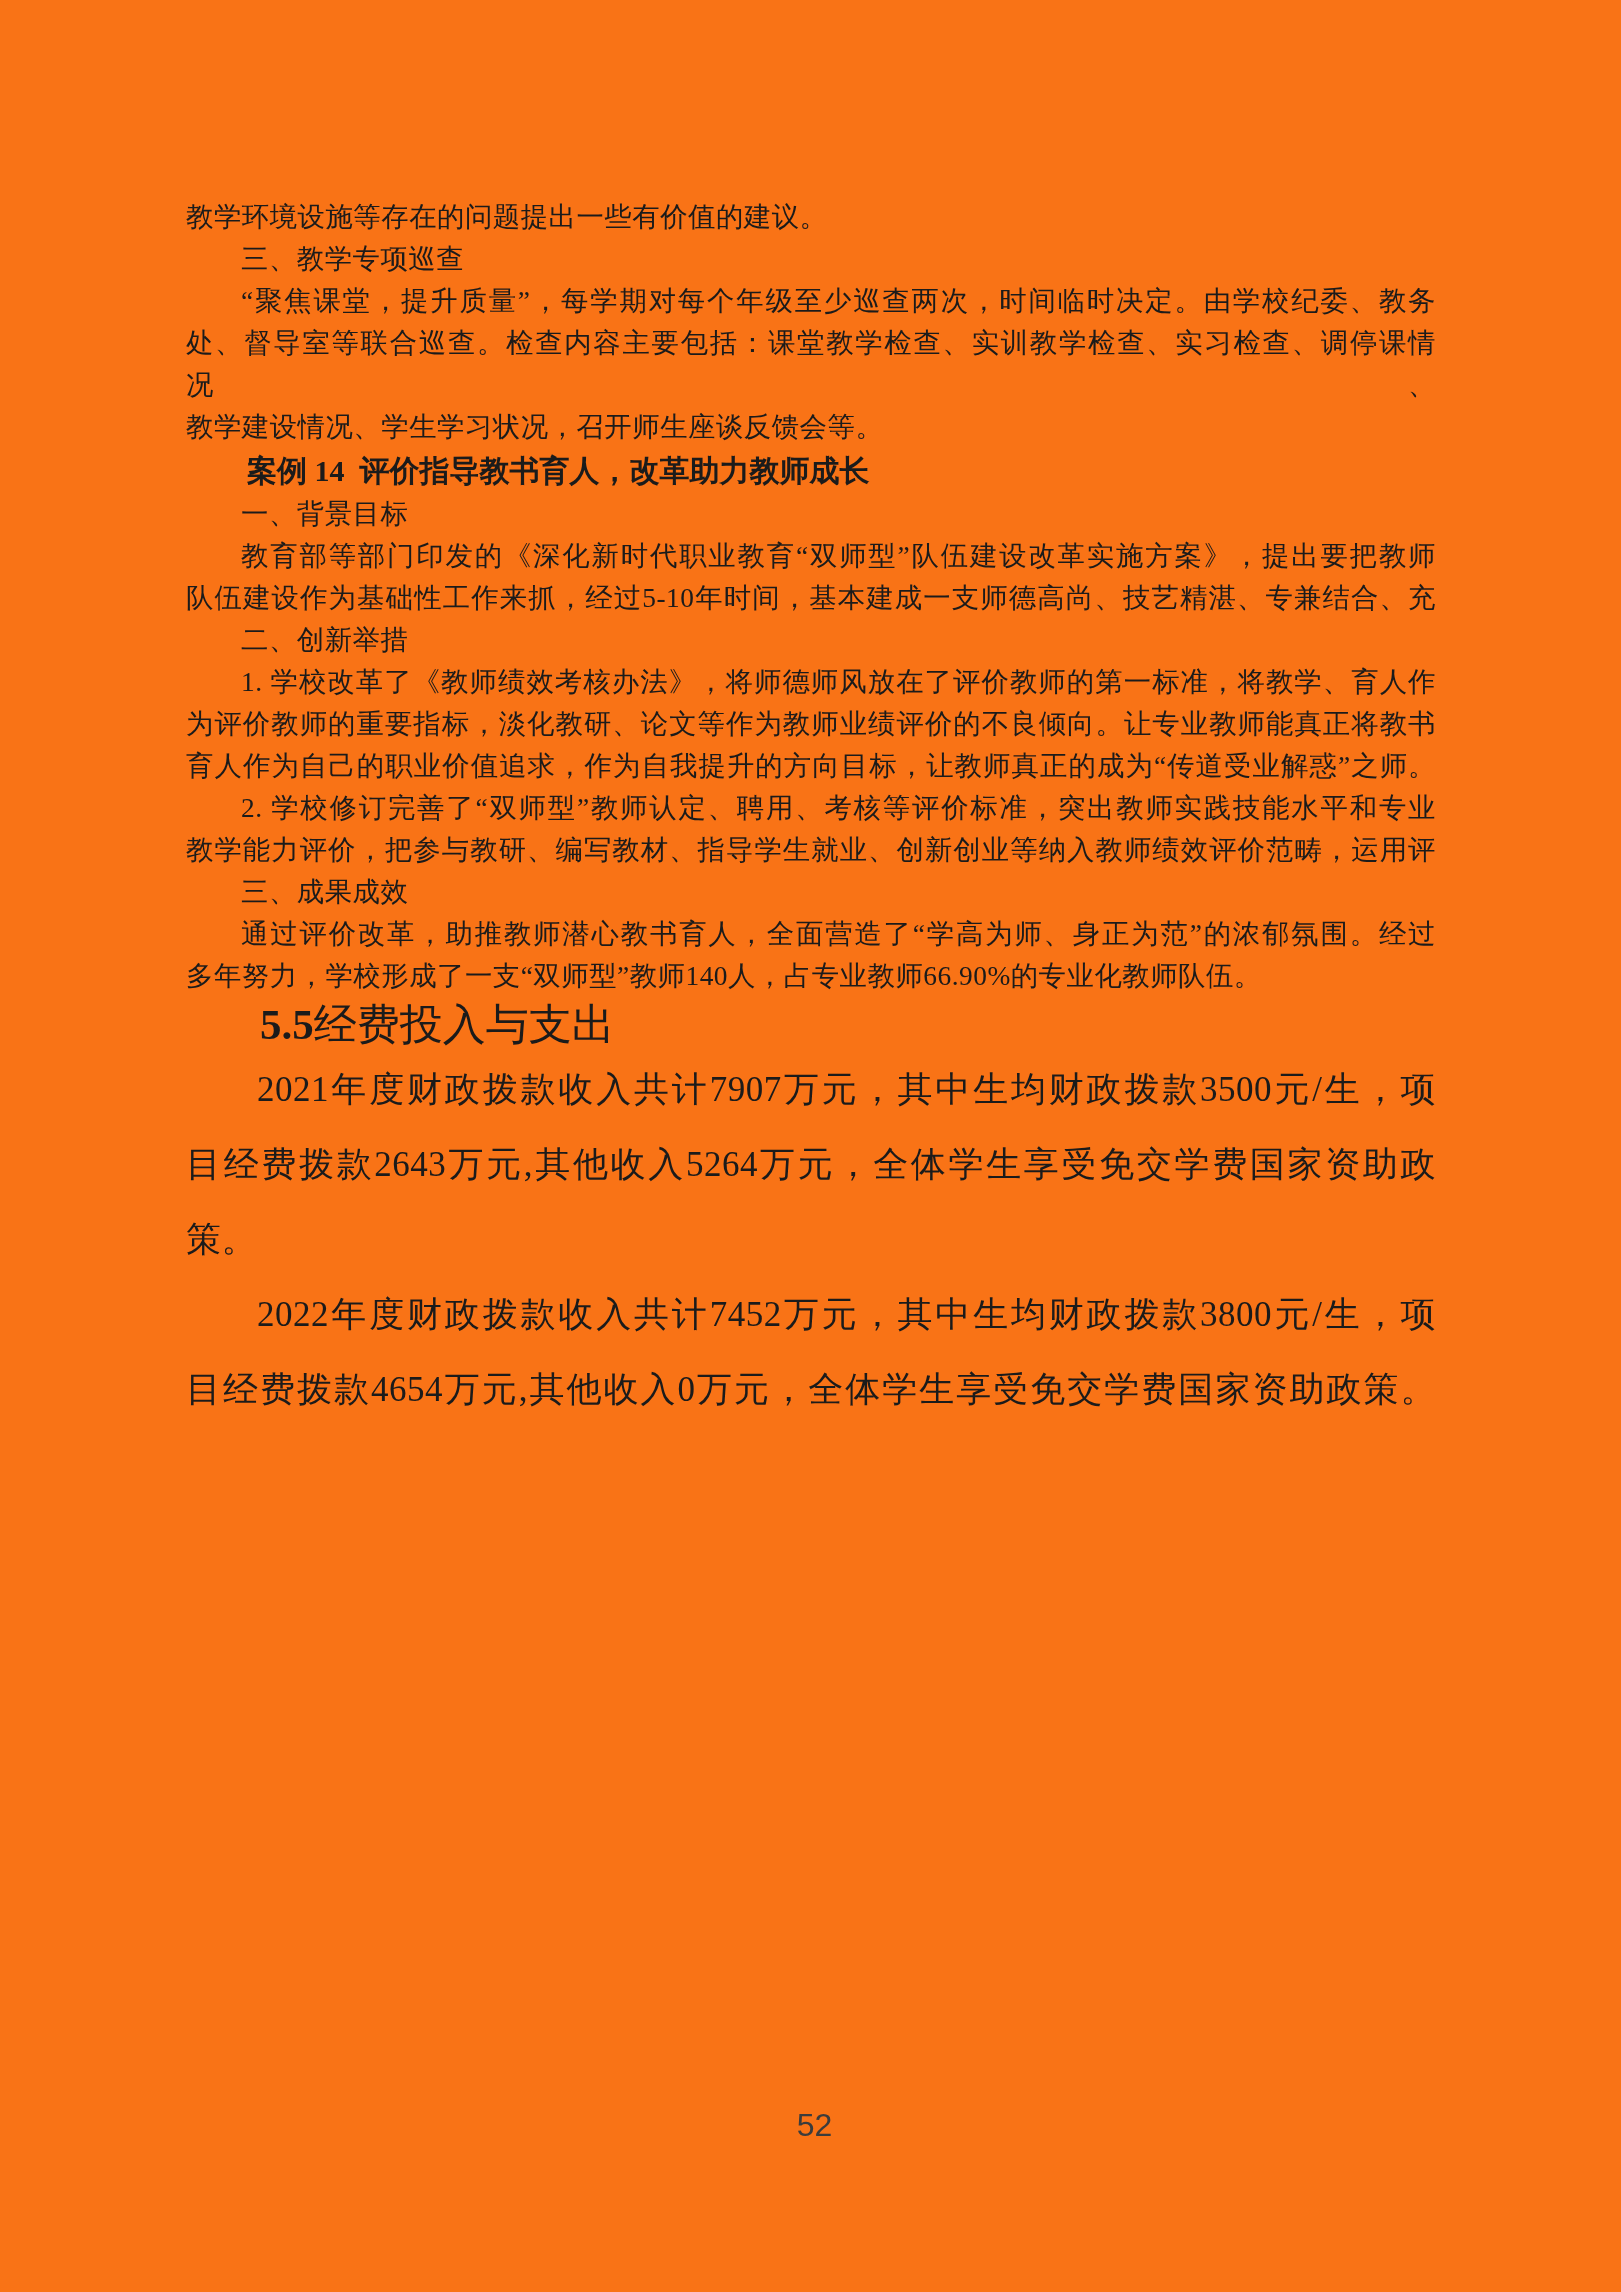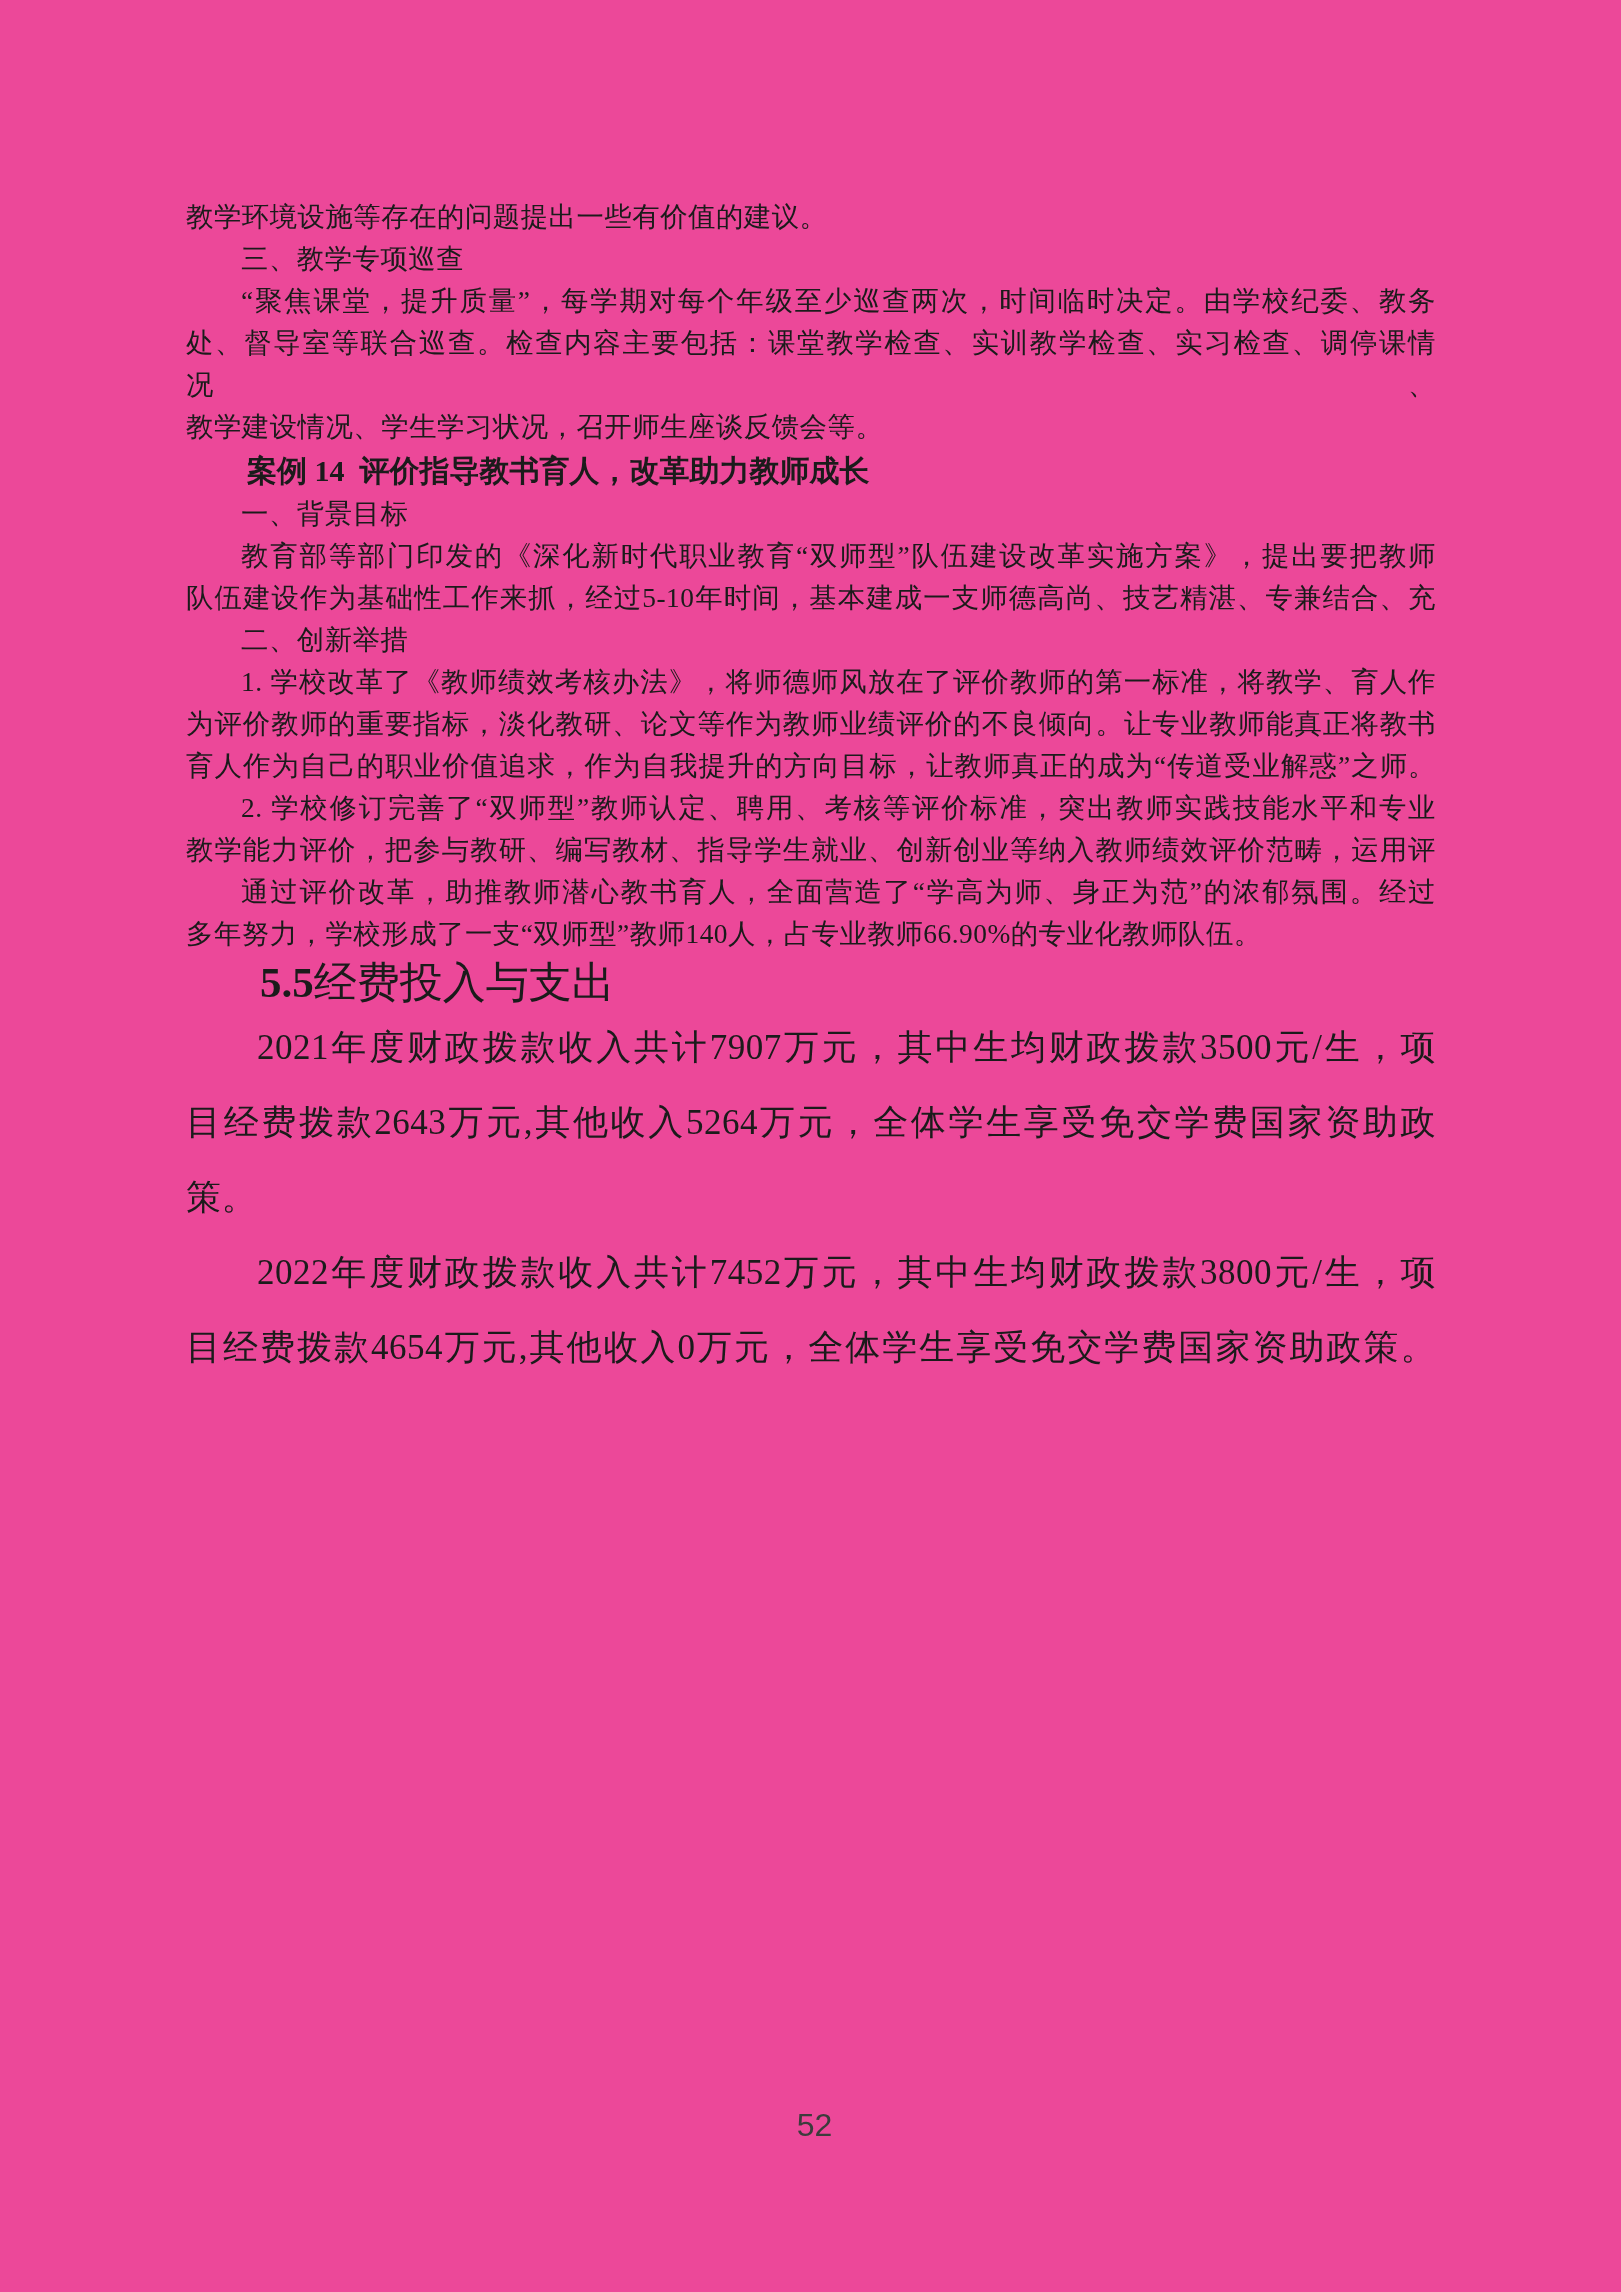--- a/index.html
+++ b/index.html
@@ -1,21 +1,21 @@
 <!DOCTYPE html>
 <html><head>
 <meta charset="utf-8">
 <style>
   html, body { margin: 0; padding: 0; background: #ffffff; }
   .page {
     position: relative;
     width: 1621px;
     height: 2293px;
     box-sizing: border-box;
-    background: #ec4899;
+    background: #f97316;
     overflow: hidden;
     padding: 196px 185px 0 186px;
     font-family: "Liberation Serif", "DejaVu Serif", serif;
     color: #1b1b1b;
   }
   .page p, .page h2, .page h3 { margin: 0; padding: 0; font-weight: normal; }
 
   
   .b { font-size: 27.4px; line-height: 42px; letter-spacing: 0.5px; }
   .b.ind { text-indent: 55px; }
@@ -88,20 +88,21 @@
   <p class="b ind fill">教育部等部门印发的《深化新时代职业教育“双师型”队伍建设改革实施方案》，提出要把教师</p>
   <p class="b fill">队伍建设作为基础性工作来抓，经过5-10年时间，基本建成一支师德高尚、技艺精湛、专兼结合、充</p>
 
   <p class="b ind">二、创新举措</p>
   <p class="b ind fill">1. 学校改革了《教师绩效考核办法》，将师德师风放在了评价教师的第一标准，将教学、育人作</p>
   <p class="b fill">为评价教师的重要指标，淡化教研、论文等作为教师业绩评价的不良倾向。让专业教师能真正将教书</p>
   <p class="b fill">育人作为自己的职业价值追求，作为自我提升的方向目标，让教师真正的成为“传道受业解惑”之师。</p>
   <p class="b ind fill">2. 学校修订完善了“双师型”教师认定、聘用、考核等评价标准，突出教师实践技能水平和专业</p>
   <p class="b fill">教学能力评价，把参与教研、编写教材、指导学生就业、创新创业等纳入教师绩效评价范畴，运用评</p>
 
+  <p class="b ind">三、成果成效</p>
   <p class="b ind fill">通过评价改革，助推教师潜心教书育人，全面营造了“学高为师、身正为范”的浓郁氛围。经过</p>
   <p class="b">多年努力，学校形成了一支“双师型”教师140人，占专业教师66.90%的专业化教师队伍。</p>
 
   <h2 class="h55"><span class="num">5.5</span><span>经费投入与支出</span></h2>
 
 
   <p class="big ind fill p2021">2021年度财政拨款收入共计7907万元，其中生均财政拨款3500元/生，项</p>
   <p class="big fill">目经费拨款2643万元,其他收入5264万元，全体学生享受免交学费国家资助政</p>
   <p class="big">策。</p>
 

